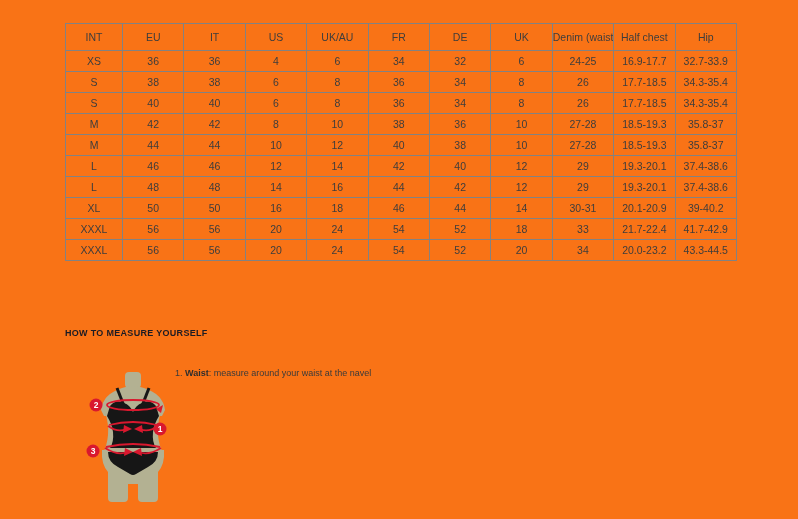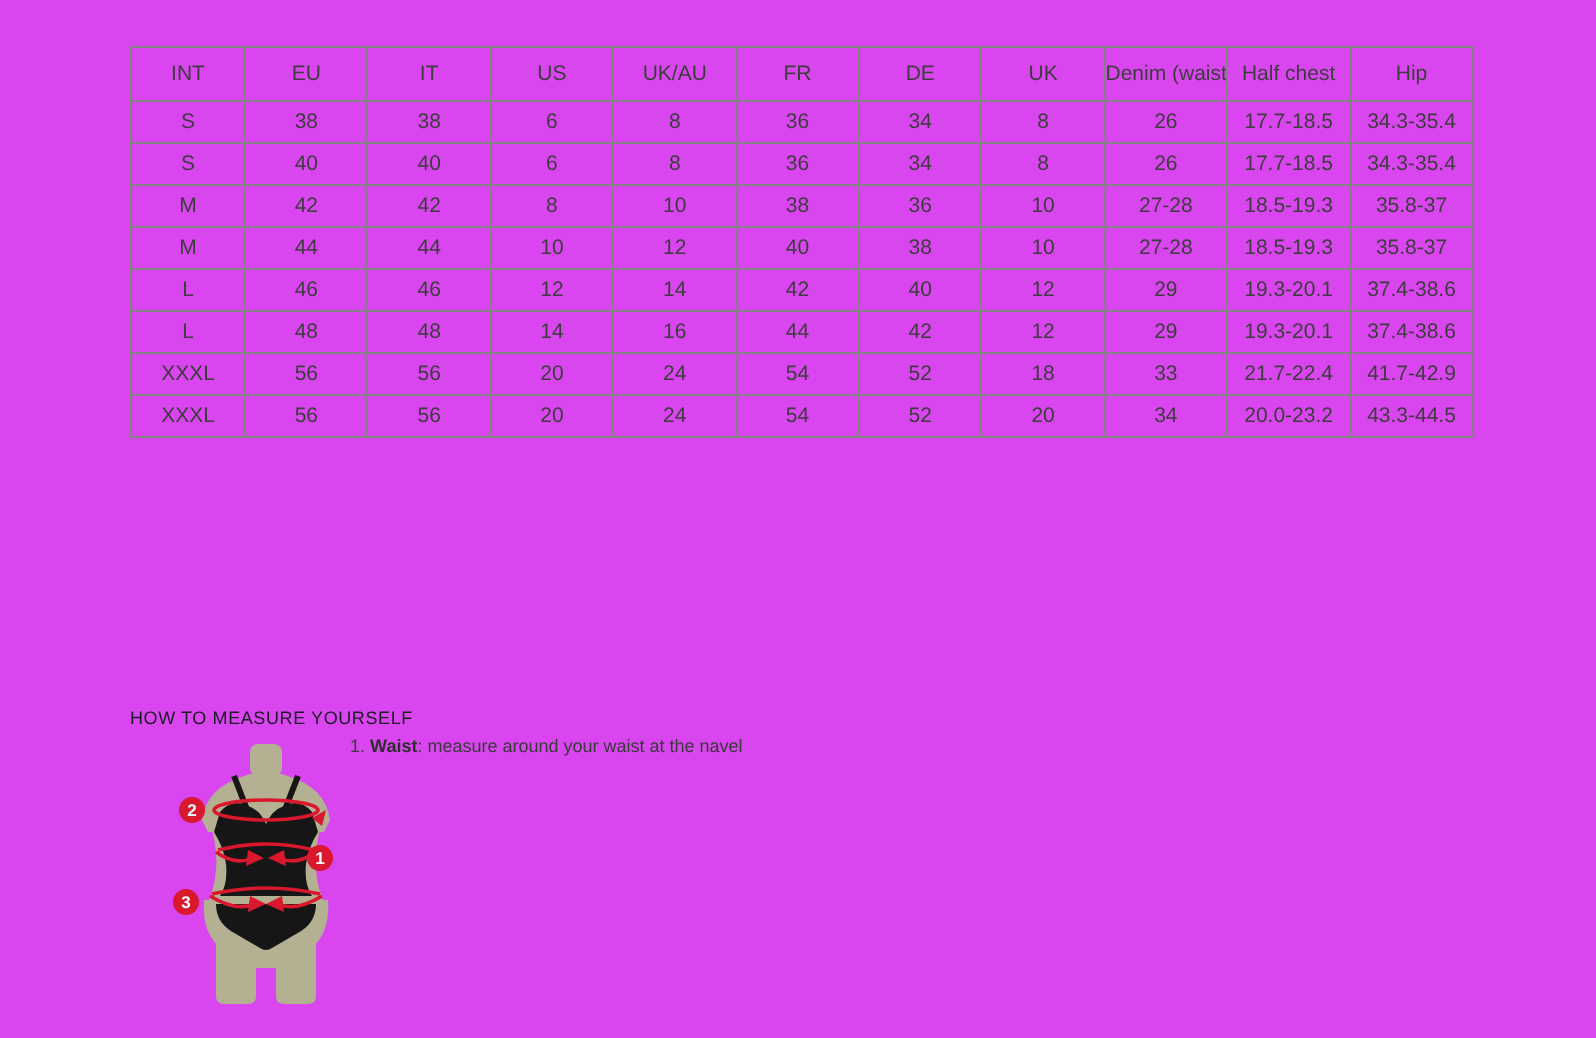--- a/index.html
+++ b/index.html
@@ -1,37 +1,37 @@
 <!DOCTYPE html>
 <html><head>
 <meta charset="utf-8">
 <style>
   html,body { margin:0; padding:0; background:#ffffff; }
   .page {
-    position:relative; width:798px; height:519px; background:#d946ef;
+    position:relative; width:798px; height:519px; background:#f97316;
     font-family:"Liberation Sans", sans-serif; overflow:hidden;
   }
   
   table.size-chart {
     position:absolute; left:65px; top:23px; width:672px;
     border-collapse:collapse; table-layout:fixed;
     border:1px solid #5f5f5f;
   }
   table.size-chart th, table.size-chart td {
     border:1px solid #828282;
     text-align:center; vertical-align:middle;
     font-size:10.5px; color:#3d3d3d; font-weight:400;
     padding:0; overflow:hidden; white-space:nowrap;
   }
   table.size-chart th { height:26px; }
   table.size-chart td { height:20px; }
   
   .measure-title {
-    position:absolute; left:65px; top:354px;
-    font-size:9px; font-weight:normal; color:#1b1b24; letter-spacing:0.3px;
+    position:absolute; left:65px; top:328px;
+    font-size:9px; font-weight:bold; color:#1b1b24; letter-spacing:0.3px;
   }
   .steps {
     position:absolute; left:175px; top:369px;
     font-size:9px; color:#3a3a3a;
   }
   .step { line-height:9px; margin-bottom:10.5px; }
   .step b { color:#2e2e2e; }
   .figure { position:absolute; left:78px; top:372px; width:110px; height:135px; }
 </style>
 </head>
@@ -63,20 +63,33 @@
           <th>FR</th>
           <th>DE</th>
           <th>UK</th>
           <th>Denim (waist)</th>
           <th>Half chest</th>
           <th>Hip</th>
         </tr>
     </thead>
     <tbody>
         <tr>
+          <td>XS</td>
+          <td>36</td>
+          <td>36</td>
+          <td>4</td>
+          <td>6</td>
+          <td>34</td>
+          <td>32</td>
+          <td>6</td>
+          <td>24-25</td>
+          <td>16.9-17.7</td>
+          <td>32.7-33.9</td>
+        </tr>
+        <tr>
           <td>S</td>
           <td>38</td>
           <td>38</td>
           <td>6</td>
           <td>8</td>
           <td>36</td>
           <td>34</td>
           <td>8</td>
           <td>26</td>
           <td>17.7-18.5</td>
@@ -139,20 +152,33 @@
           <td>48</td>
           <td>48</td>
           <td>14</td>
           <td>16</td>
           <td>44</td>
           <td>42</td>
           <td>12</td>
           <td>29</td>
           <td>19.3-20.1</td>
           <td>37.4-38.6</td>
+        </tr>
+        <tr>
+          <td>XL</td>
+          <td>50</td>
+          <td>50</td>
+          <td>16</td>
+          <td>18</td>
+          <td>46</td>
+          <td>44</td>
+          <td>14</td>
+          <td>30-31</td>
+          <td>20.1-20.9</td>
+          <td>39-40.2</td>
         </tr>
         <tr>
           <td>XXXL</td>
           <td>56</td>
           <td>56</td>
           <td>20</td>
           <td>24</td>
           <td>54</td>
           <td>52</td>
           <td>18</td>

